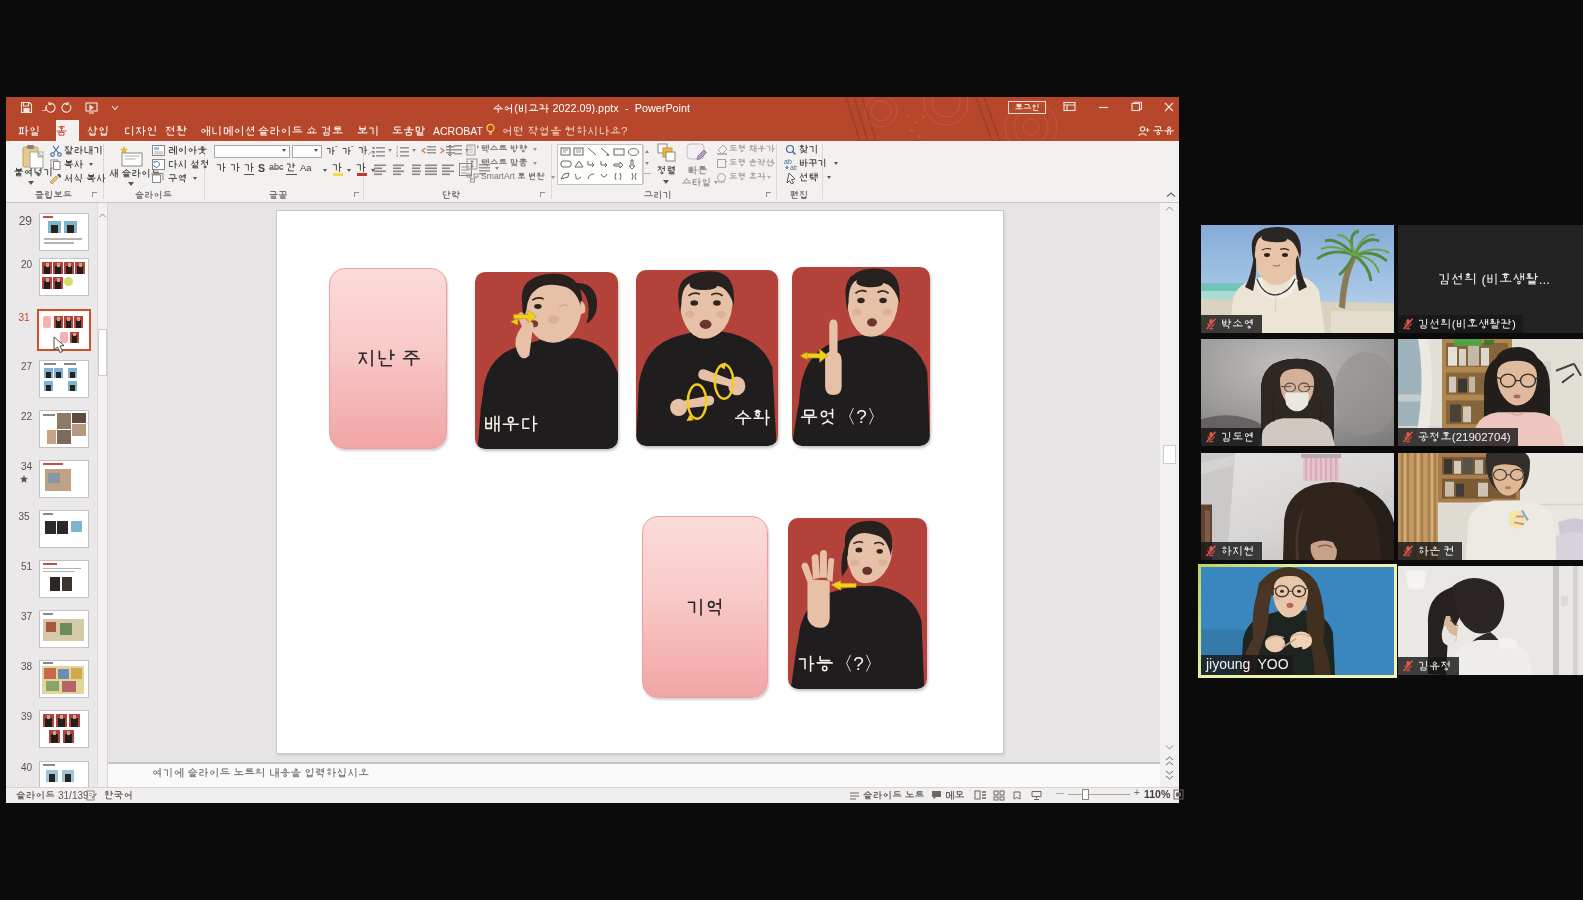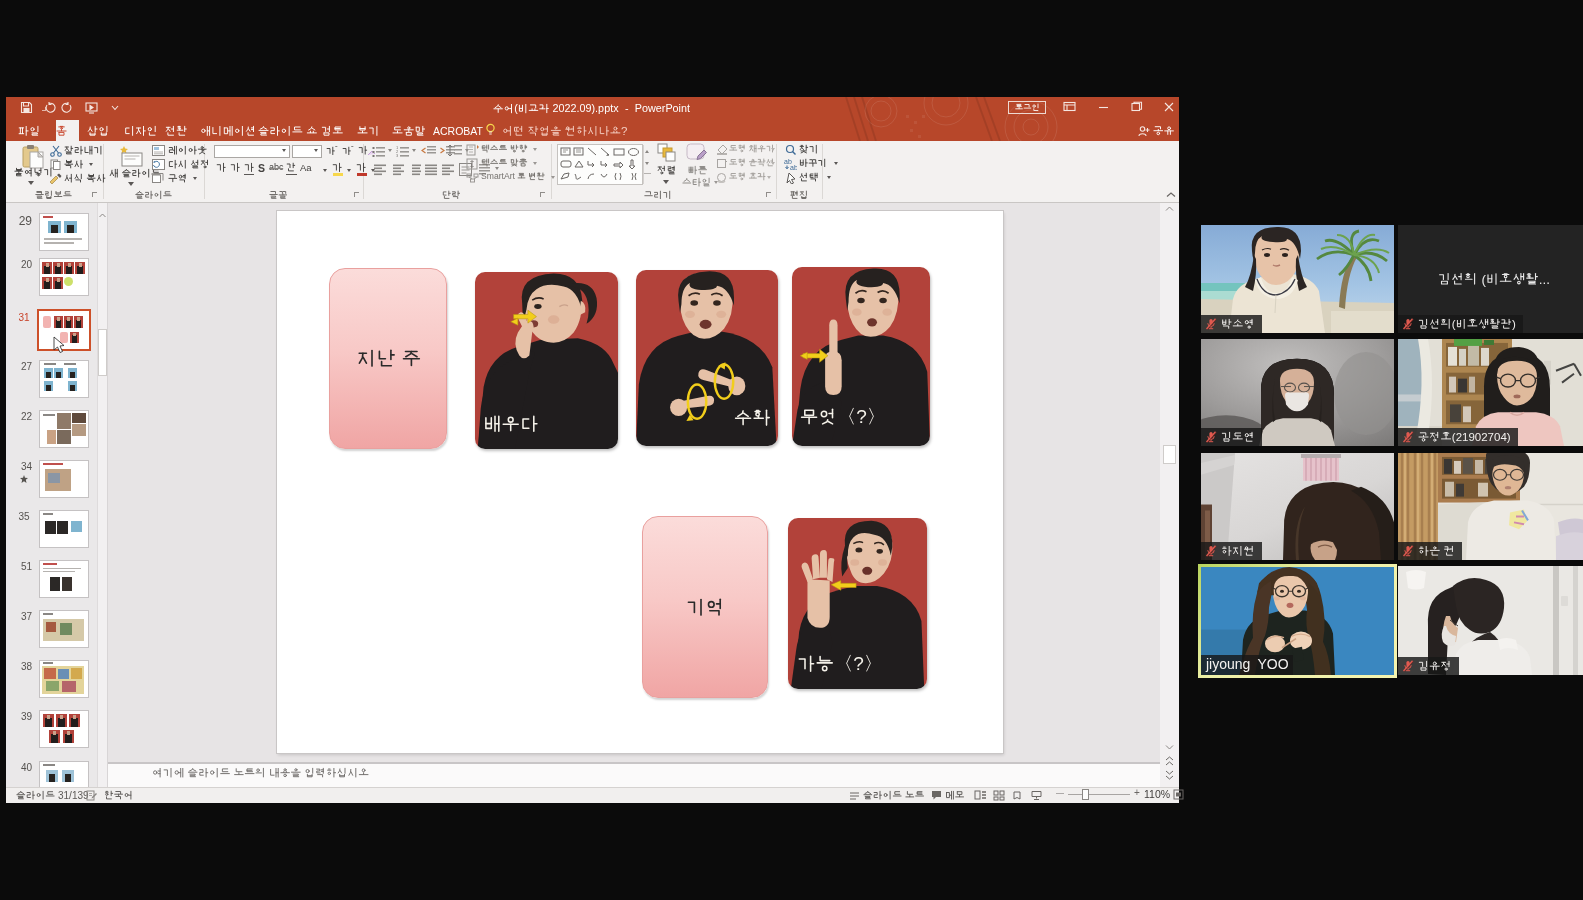--- a/index.html
+++ b/index.html
@@ -1803,21 +1803,21 @@
           <rect x="20" y="7" width="4" height="3"></rect>
           <rect x="26" y="7" width="4" height="3"></rect>
 <path d="M40,2 v7 l3,-1.5 3,1.5 v-7 z"></path>
 <path d="M58,1.5 h9 v5 h-9 z M62.5,6.5 v2 M60,9.5 h5"></path>
 </g>
       </svg>
 <div style="position:absolute;left:1050px;top:692px;font-family:'Liberation Sans',sans-serif;font-size:8px;color:#6a6764;font-weight:400;letter-spacing:0px;white-space:nowrap;line-height:1">—</div>
 <div class="abs" style="left:1062px;top:697px;width:62px;height:1px;background:#a8a5a3"></div>
 <div class="abs" style="left:1076px;top:692px;width:7px;height:11px;background:#fdfdfc;border:1px solid #8a8784"></div>
 <div style="position:absolute;left:1128px;top:691px;font-family:'Liberation Sans',sans-serif;font-size:10px;color:#6a6764;font-weight:400;letter-spacing:0px;white-space:nowrap;line-height:1">+</div>
-<div style="position:absolute;left:1138px;top:692px;font-family:'Liberation Sans',sans-serif;font-size:10.5px;color:#3f3d3b;font-weight:400;letter-spacing:0px;white-space:nowrap;line-height:1">110%</div>
+<div style="position:absolute;left:1138px;top:692px;font-family:'Liberation Sans',sans-serif;font-size:10.5px;color:#3f3d3b;font-weight:700;letter-spacing:0px;white-space:nowrap;line-height:1">110%</div>
 <svg class="abs" style="left:1167px;top:692px;width:11px;height:11px" viewBox="0 0 11 11">
 <rect x="1" y="1" width="9" height="9" fill="none" stroke="#6a6764"></rect>
         <rect x="3" y="3.5" width="5" height="4" fill="#6a6764"></rect>
       </svg>
 </div>
 <div class="abs" style="left:1201px;top:225px;width:193px;height:108px;background:#222;overflow:hidden"><svg width="193" height="108" viewBox="0 0 193 108" preserveAspectRatio="none">
         <defs>
           <linearGradient id="sky" x1="0" y1="0" x2="0" y2="1">
 <stop offset="0" stop-color="#86abd6"></stop>
             <stop offset="0.55" stop-color="#a3c4e4"></stop>

